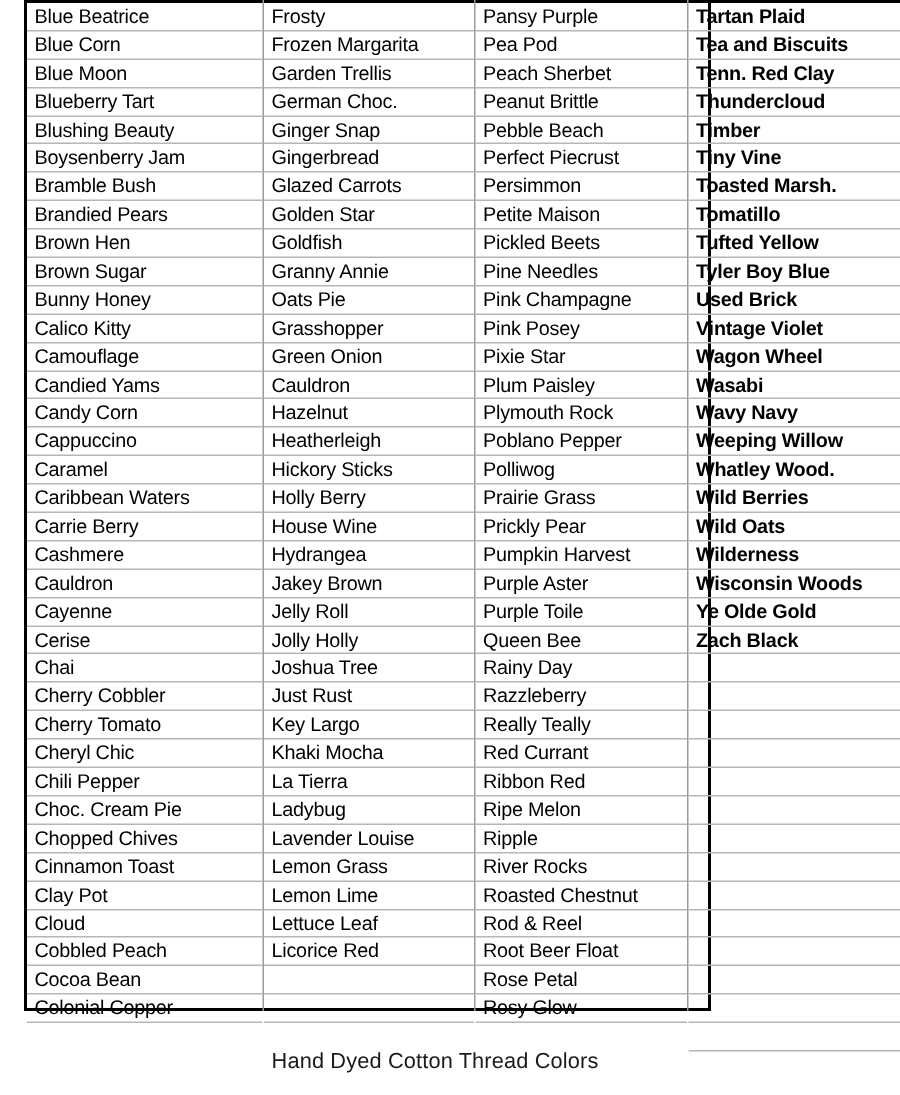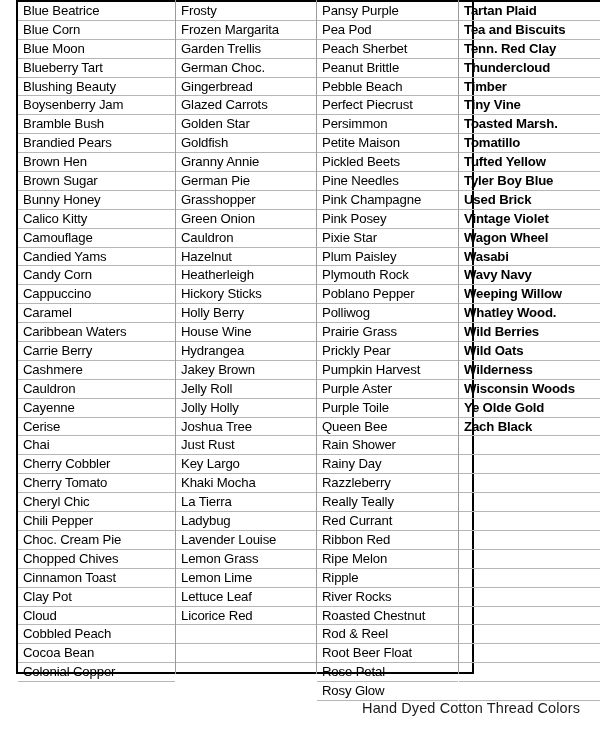--- a/index.html
+++ b/index.html
@@ -89,21 +89,21 @@
   .cell.blank {
     border-bottom: 1px solid #b6b6b6;
   }
 
   
   #caption {
     position: absolute;
     left: 0px;
     top: 700px;
     width: 580px;
-    text-align: right;
+    text-align: center;
     font-size: 14.5px;
     color: #1a1a1a;
     letter-spacing: 0.1px;
   }
 </style>
 </head>
 <body>
 
 <div id="thread-table">
 
@@ -152,26 +152,27 @@
       <div class="cell">Cloud</div>
       <div class="cell">Cobbled Peach</div>
       <div class="cell">Cocoa Bean</div>
       <div class="cell">Colonial Copper</div>
     </div>
   <div class="col c1">
       <div class="cell">Frosty</div>
       <div class="cell">Frozen Margarita</div>
       <div class="cell">Garden Trellis</div>
       <div class="cell">German Choc.</div>
+      <div class="cell">Ginger Snap</div>
       <div class="cell">Gingerbread</div>
       <div class="cell">Glazed Carrots</div>
       <div class="cell">Golden Star</div>
       <div class="cell">Goldfish</div>
       <div class="cell">Granny Annie</div>
-      <div class="cell">German Pie</div>
+      <div class="cell">Oats Pie</div>
       <div class="cell">Grasshopper</div>
       <div class="cell">Green Onion</div>
       <div class="cell">Cauldron</div>
       <div class="cell">Hazelnut</div>
       <div class="cell">Heatherleigh</div>
       <div class="cell">Hickory Sticks</div>
       <div class="cell">Holly Berry</div>
       <div class="cell">House Wine</div>
       <div class="cell">Hydrangea</div>
       <div class="cell">Jakey Brown</div>
@@ -208,21 +209,20 @@
       <div class="cell">Plum Paisley</div>
       <div class="cell">Plymouth Rock</div>
       <div class="cell">Poblano Pepper</div>
       <div class="cell">Polliwog</div>
       <div class="cell">Prairie Grass</div>
       <div class="cell">Prickly Pear</div>
       <div class="cell">Pumpkin Harvest</div>
       <div class="cell">Purple Aster</div>
       <div class="cell">Purple Toile</div>
       <div class="cell">Queen Bee</div>
-      <div class="cell">Rain Shower</div>
       <div class="cell">Rainy Day</div>
       <div class="cell">Razzleberry</div>
       <div class="cell">Really Teally</div>
       <div class="cell">Red Currant</div>
       <div class="cell">Ribbon Red</div>
       <div class="cell">Ripe Melon</div>
       <div class="cell">Ripple</div>
       <div class="cell">River Rocks</div>
       <div class="cell">Roasted Chestnut</div>
       <div class="cell">Rod &amp; Reel</div>

